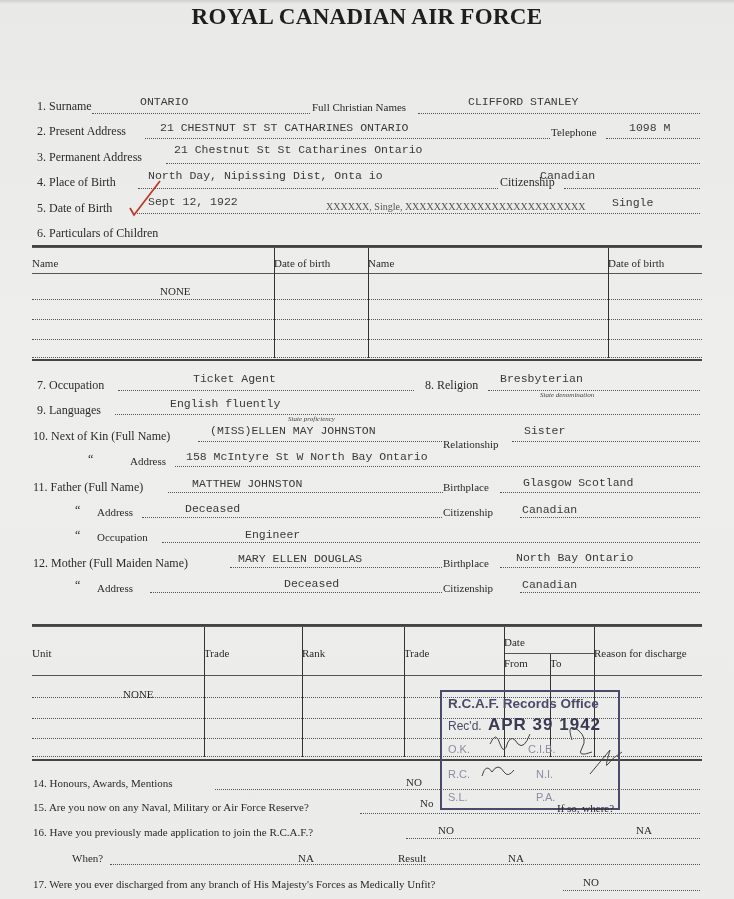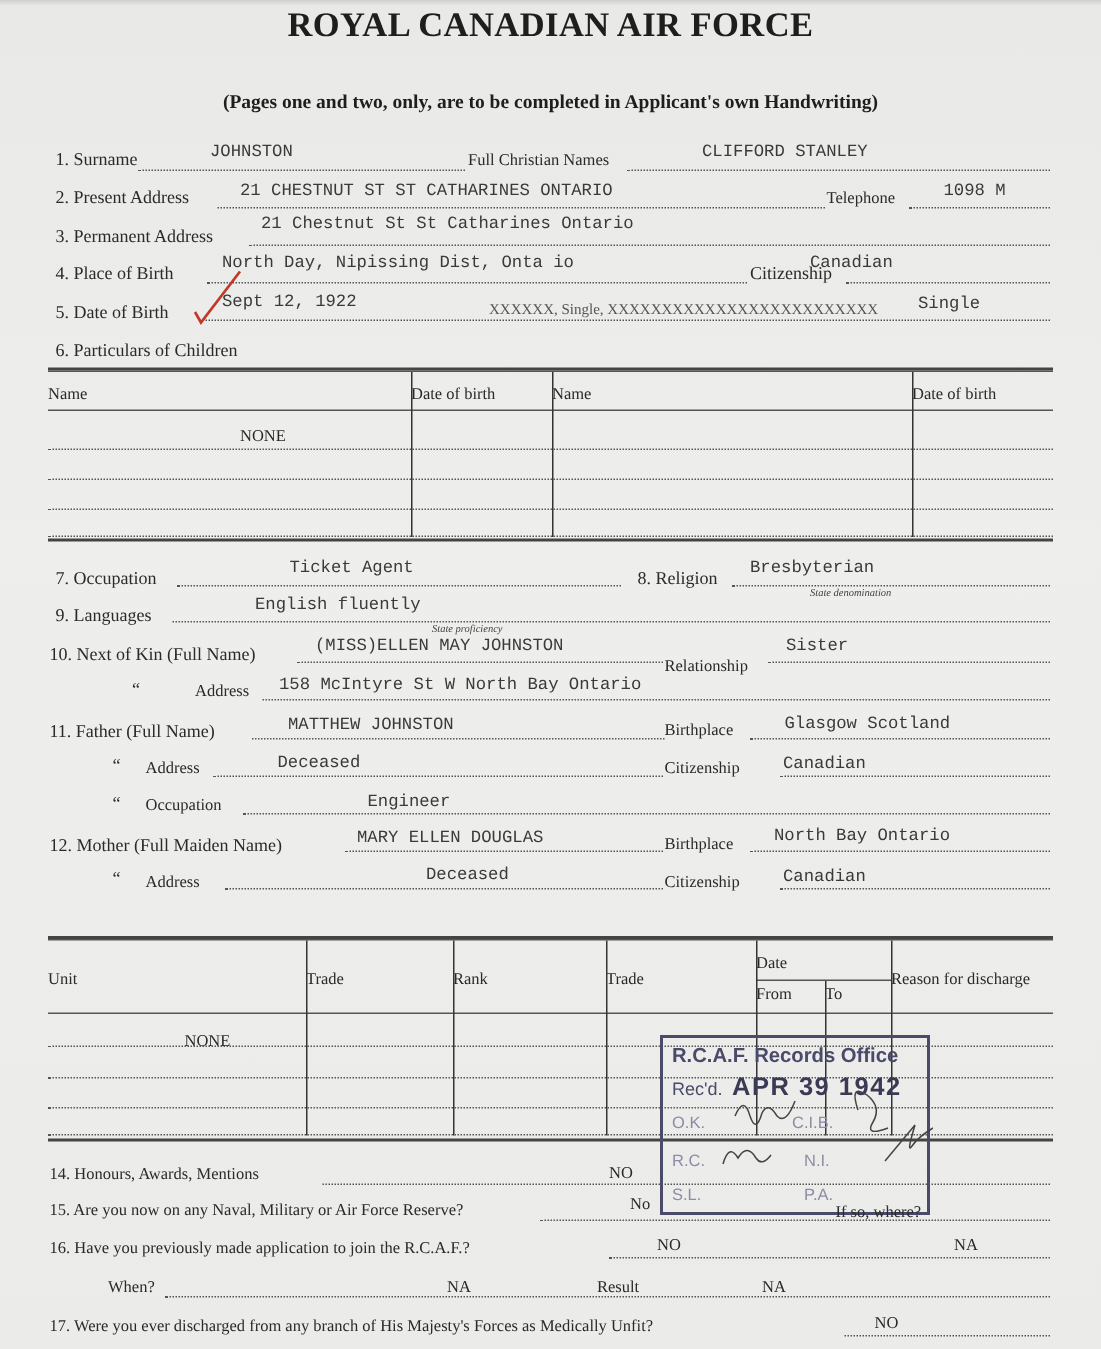--- a/index.html
+++ b/index.html
@@ -54,26 +54,25 @@
   .stamp .rec { left:6px; top:27px; font-size:12px; }
   .stamp .date { left:42px; top:23px; font-size:17px; font-weight:bold; letter-spacing:1px; color:#3a3a55; }
   .stamp .l { font-size:11px; color:#8c8ca6; }
 </style>
 </head>
 <body>
 
 <div class="page">
 
   <div class="title t1">ROYAL CANADIAN AIR FORCE</div>
-  <div class="title t3">(Pages one and two, only, are to be completed in Applicant's own Handwriting)</div>
 
   <div>
     <span class="lbl" style="left:37px;top:99px">1. Surname</span>
     <div class="dots" style="left:92px;top:113px;width:218px"></div>
-    <span class="typed" style="left:140px;top:95px">JOHNSTON</span>
+    <span class="typed" style="left:140px;top:95px">ONTARIO</span>
     <span class="lbl small" style="left:312px;top:101px">Full Christian Names</span>
     <div class="dots" style="left:418px;top:113px;width:282px"></div>
     <span class="typed" style="left:468px;top:95px">CLIFFORD STANLEY</span>
   </div>
 
   <div>
     <span class="lbl" style="left:37px;top:124px">2. Present Address</span>
     <div class="dots" style="left:145px;top:138px;width:405px"></div>
     <span class="typed" style="left:160px;top:121px">21 CHESTNUT ST  ST CATHARINES ONTARIO</span>
     <span class="lbl small" style="left:551px;top:126px">Telephone</span>

